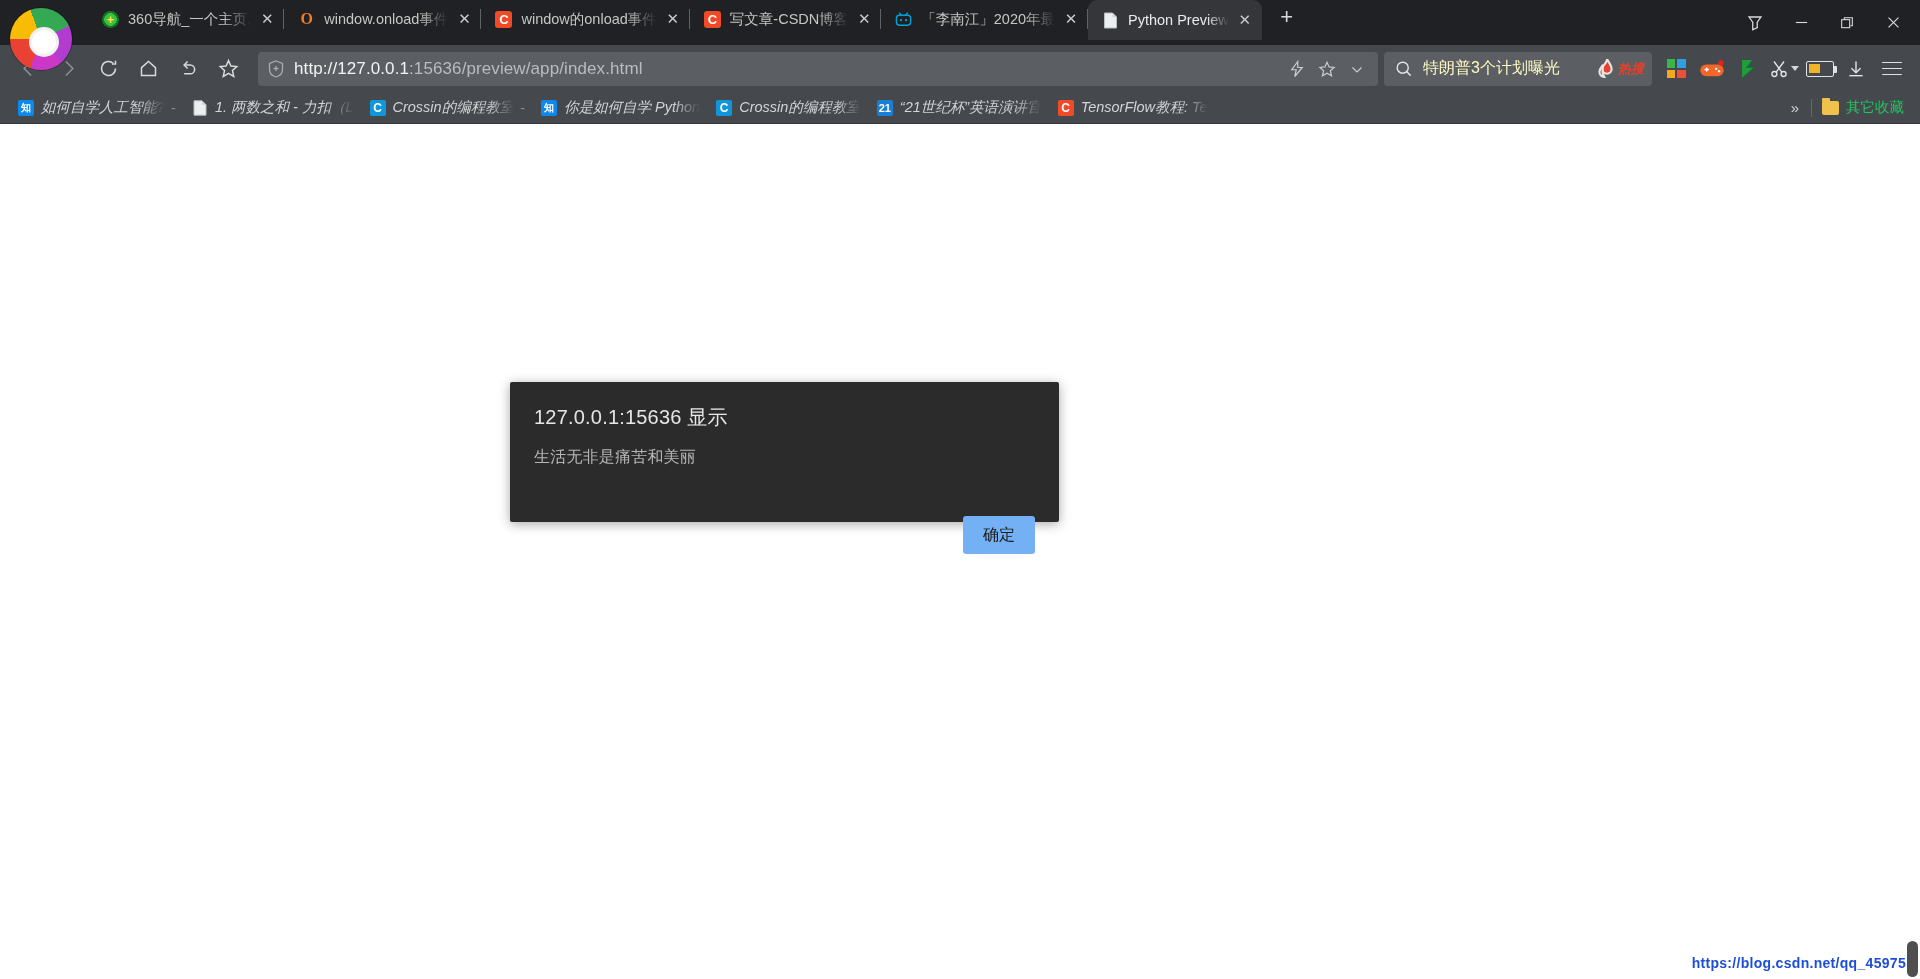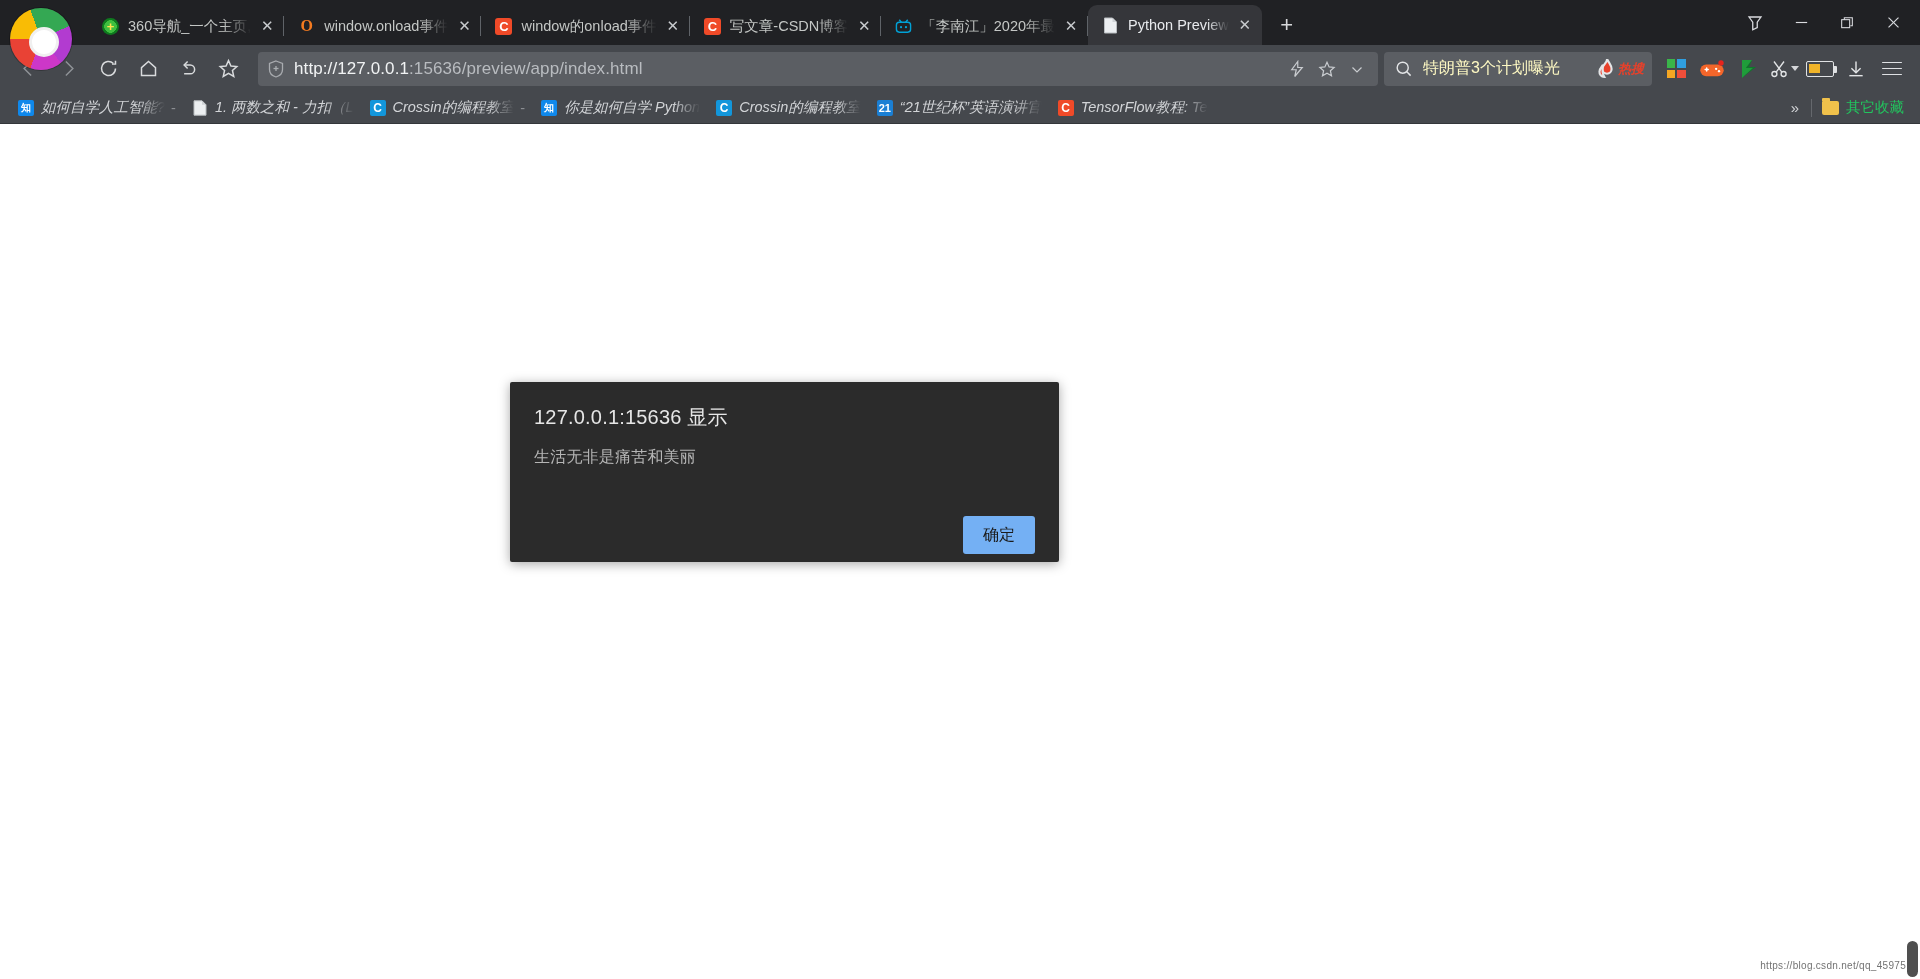--- a/index.html
+++ b/index.html
@@ -37,21 +37,21 @@
   }
   .chrome-logo::after {
     content: "";
     position: absolute; left: 50%; top: 50%;
     width: 24px; height: 24px; margin: -12px 0 0 -12px;
     border-radius: 50%;
     background: #ffffff;
     border: 3px solid #f0f0f0;
   }
 
-  .tabs { display: flex; align-items: flex-end; height: 45px; }
+  .tabs { display: flex; align-items: flex-start; height: 45px; }
   .tab {
     height: 38px;
     display: flex; align-items: center;
     padding: 0 6px 0 14px;
     color: #c4c7c5;
     font-size: 14.5px;
     position: relative;
     max-width: 220px;
     min-width: 150px;
   }
@@ -276,21 +276,21 @@
   .viewport {
     flex: 1 1 auto;
     background: #ffffff;
     position: relative;
     overflow: hidden;
   }
 
   .dialog {
     position: absolute;
     left: 510px; top: 258px;
-    width: 549px; height: 180px;
+    width: 549px; height: 140px;
     background: #2b2b2b;
     border-radius: 2px;
     box-shadow: 0 2px 12px rgba(0,0,0,.35);
     padding: 22px 24px 14px 24px;
     display: flex; flex-direction: column;
   }
   .dlg-title {
     color: #e6e6e6;
     font-size: 20px;
     font-weight: 400;
@@ -316,24 +316,25 @@
     font-size: 16px;
     font-family: "Liberation Sans", sans-serif;
     padding: 0 18px;
     cursor: default;
     margin-top: 48px;
   }
 
   .watermark {
     position: absolute;
     right: 14px; bottom: 8px;
-    color: #737373;
-    font-size: 10px;
+    color: #1d4ed8;
+    font-size: 14px;
     letter-spacing: .3px;
     white-space: nowrap;
+    font-weight: bold;
   }
 
   .scroll-nub {
     position: absolute;
     right: 2px; bottom: 2px;
     width: 11px; height: 36px;
     background: #4f4f4f;
     border-radius: 6px;
   }
 </style>

